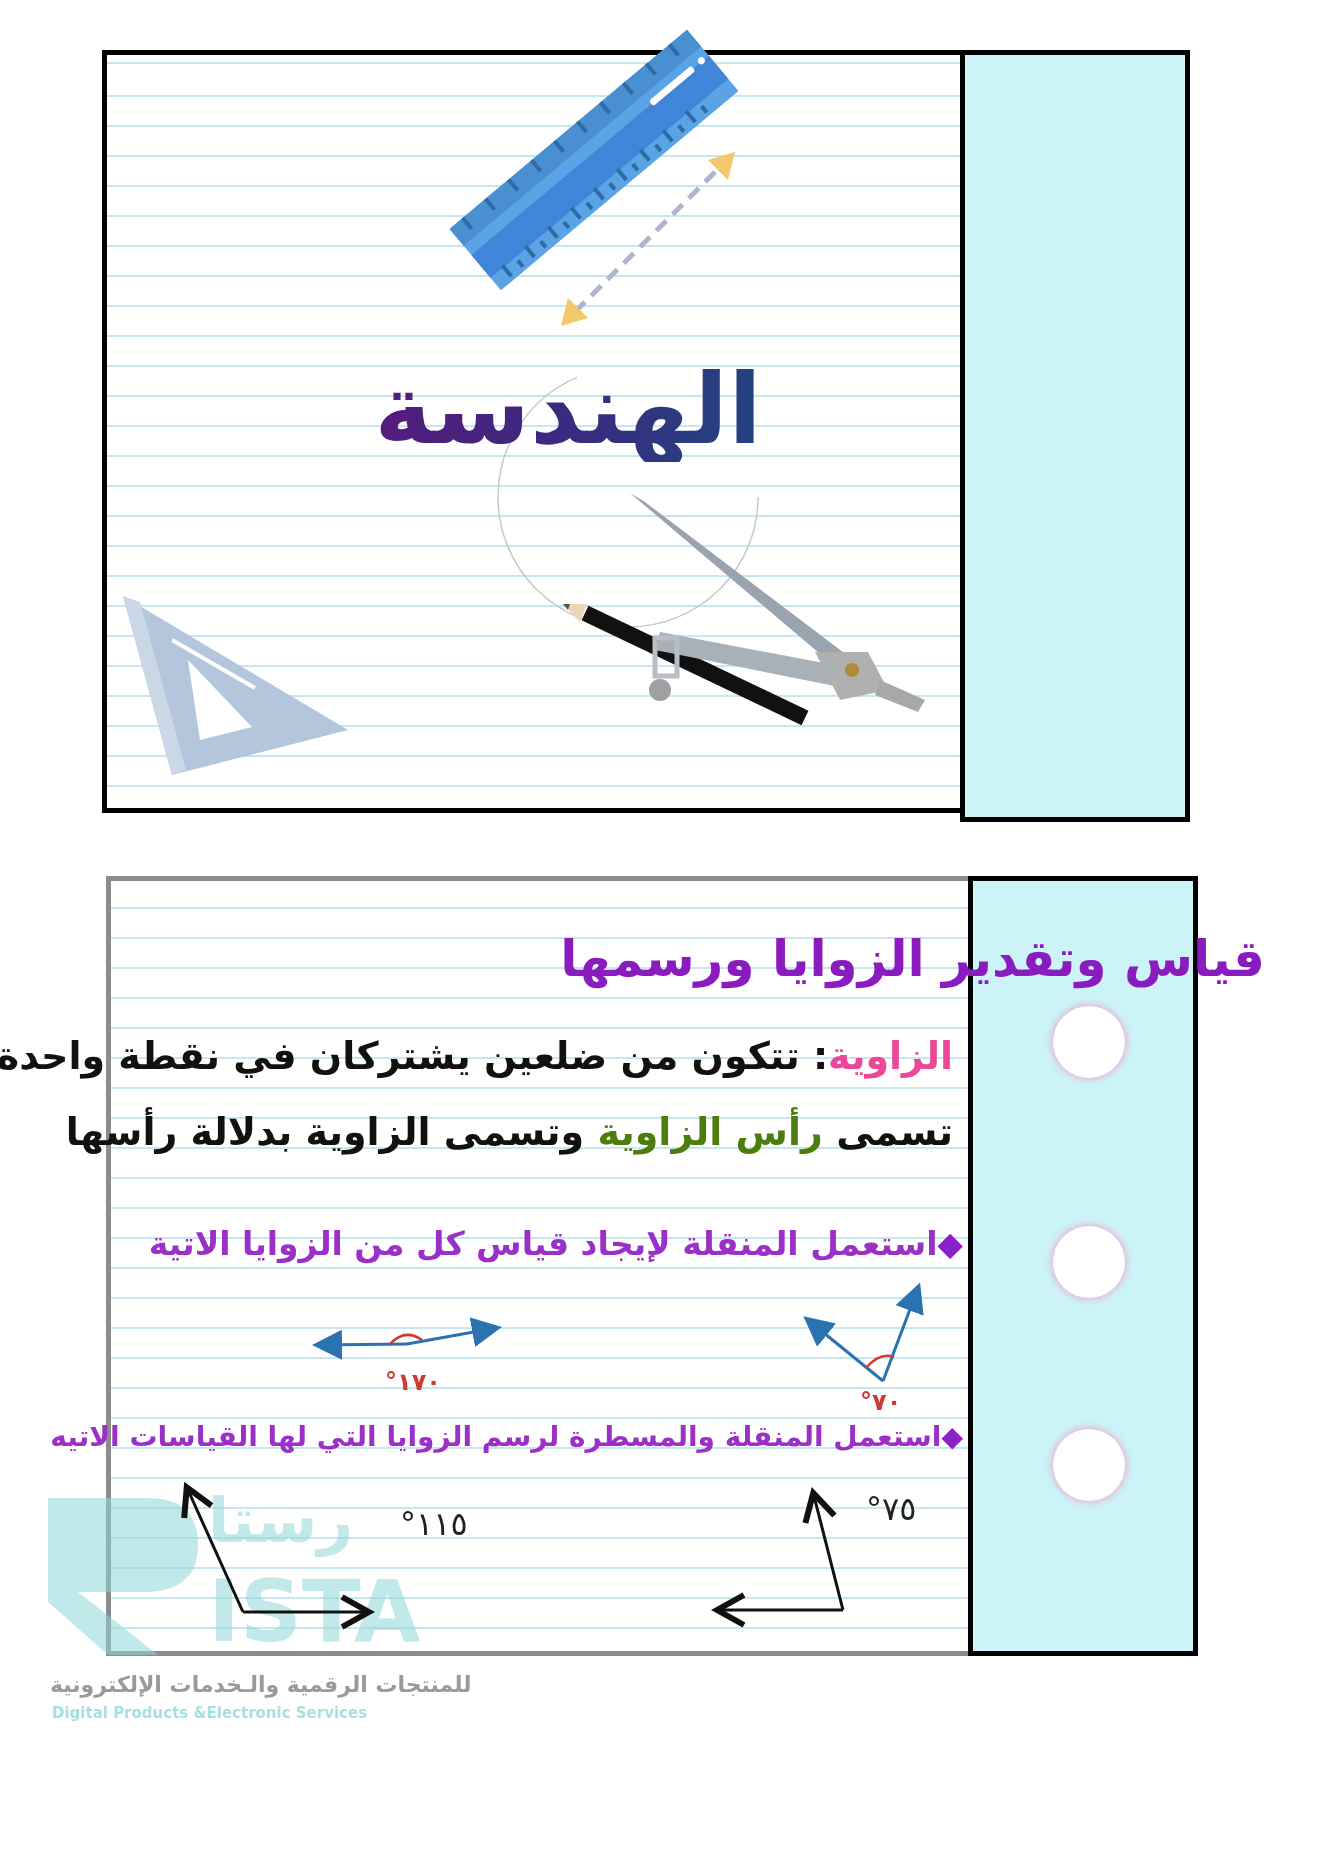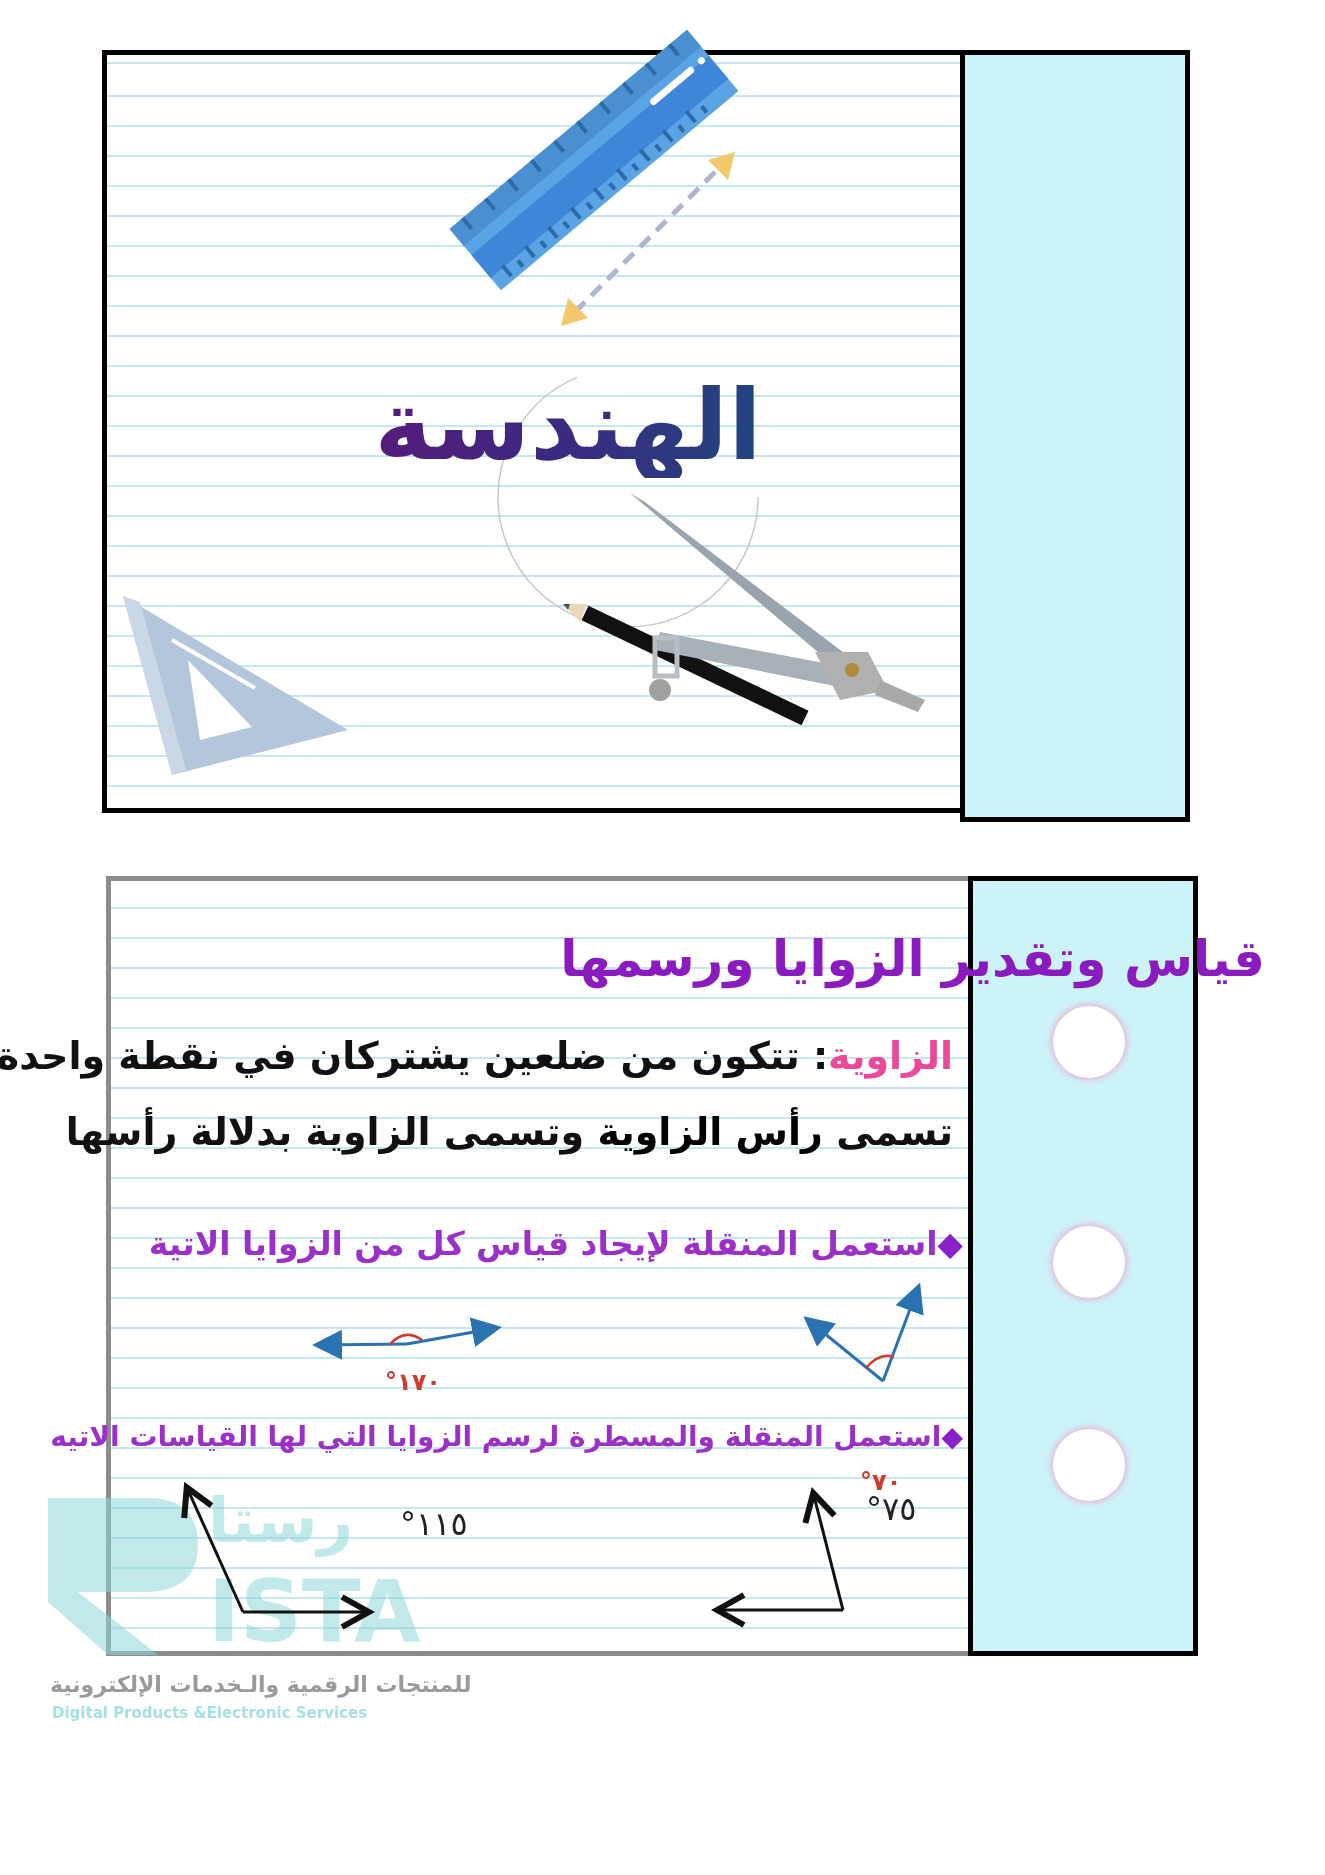--- a/index.html
+++ b/index.html
@@ -22,25 +22,25 @@
   #card2-page { left:0; top:0; width:864px; height:780px; border:5px solid #8c8c8c;
                 border-right:none; box-sizing:border-box; background-position:0 -2px; }
   #card2-tab { left:862px; top:0; width:230px; height:780px; background:#cbf3f8;
                border:5px solid #000; box-sizing:border-box; }
   .hole { width:72px; height:72px; border-radius:50%; background:#ffffff;
           box-shadow:0 0 6px 2px #e9b4d6; }
   .rtl { direction:rtl; text-align:left; white-space:nowrap; }
   #geo-title { left:218px; top:352px; width:700px; height:110px;
       font-size:98px; font-weight:bold; letter-spacing:4px; text-align:center;
       background:linear-gradient(to right, #6a1078, #3a2a80, #0d5a7e);
-      -webkit-background-clip:text; background-clip:text; color:transparent;margin-top:16px; }
+      -webkit-background-clip:text; background-clip:text; color:transparent; }
   #lesson-title { right:60px; top:930px; font-size:50px; font-weight:bold; color:#8a1bbf; }
   .body-line { font-size:38px; font-weight:bold; color:#111; }
   .hl-orange { color:#ec4899; }
-  .hl-red { color:#000000; }
+  .hl-red { color:#4d7c0f; }
   .instr { font-size:33px; font-weight:bold; color:#9b30c8; }
   .diamond { color:#8a20c8; }
   .deg-red { font-size:24px; color:#d03b30; font-weight:bold; }
   .deg-black { font-size:32px; color:#222; }
   #wm-ar { left:50px; top:1672px; font-size:22px; color:#9a9a9a; font-weight:bold; }
   #wm-en { left:52px; top:1704px; font-size:15px; color:#a8dfe0; font-weight:bold; }
 </style>
 </head>
 <body>
 
@@ -186,19 +186,19 @@
     <line x1="843" y1="340" x2="814" y2="226" stroke="#111" stroke-width="3" marker-end="url(#ak)"></line>
     <line x1="843" y1="340" x2="720" y2="340" stroke="#111" stroke-width="3" marker-end="url(#ak)"></line>
   </g>
 
   <g>
     <line x1="243" y1="342" x2="188" y2="220" stroke="#111" stroke-width="3" marker-end="url(#ak)"></line>
     <line x1="243" y1="342" x2="366" y2="342" stroke="#111" stroke-width="3" marker-end="url(#ak)"></line>
   </g>
 </svg>
 
-<div class="abs deg-red" style="left:860px;top:1468px">°٧٠</div>
+<div class="abs deg-red" style="left:860px;top:1388px">°٧٠</div>
 <div class="abs deg-red" style="left:385px;top:1368px">°١٧٠</div>
 <div class="abs deg-black" style="left:866px;top:1490px">°٧٥</div>
 <div class="abs deg-black" style="left:400px;top:1505px">°١١٥</div>
 
 <div id="wm-ar" class="abs" style="direction:rtl">للمنتجات الرقمية والـخدمات الإلكترونية</div>
 <div id="wm-en" class="abs">Digital Products &amp;Electronic Services</div>
 
 </body></html>

